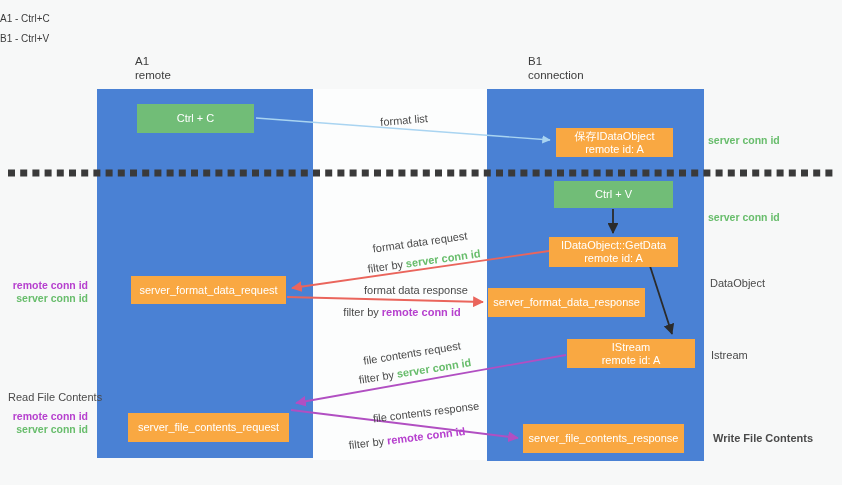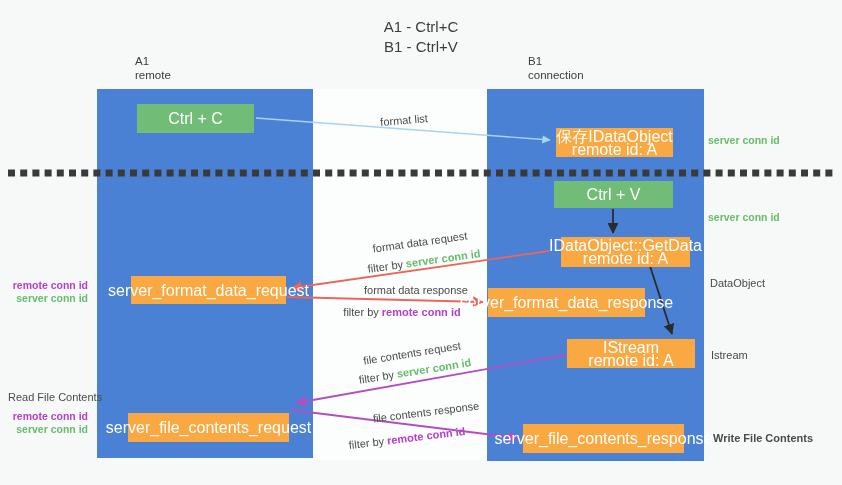--- a/index.html
+++ b/index.html
@@ -2,28 +2,28 @@
 <html style="--bg: #f7f8f8; --column-blue: #4a81d4; --green-box: #71bd77; --orange-box: #f9a842; --arrow-blue: #a9d4f1; --arrow-red: #ea655c; --arrow-purple: #b14fc2; --arrow-black: #2b2b2b; --label-green: #68bd6c; --label-purple: #b640ce; --text-dark: #3c3c3c; --text-gray: #4a4a4a; --dash-color: #3a3a3a;"><head>
 <meta charset="utf-8">
 <style>
   html,body{margin:0;padding:0;}
   .canvas{
     position:relative;width:842px;height:485px;overflow:hidden;
     background:var(--bg,#f7f8f8);
     font-family:"Liberation Sans",sans-serif;
   }
   .mid-strip{position:absolute;left:313px;top:89px;width:174px;height:371px;background:#fcfdfd;z-index:0;}
-  .title{position:absolute;top:9px;left:0;right:0;text-align:center;z-index:3;
-    font-size:15px;line-height:20px;color:var(--text-dark,#3c3c3c);margin-top:8px;}
+  .title{position:absolute;top:9px;left:0;right:0;text-align:left;z-index:3;
+    font-size:10px;line-height:20px;color:var(--text-dark,#3c3c3c);}
   .colheader{position:absolute;top:54px;width:140px;text-align:left;z-index:3;
     font-size:11.5px;line-height:14px;color:var(--text-dark,#3c3c3c);}
   .col{position:absolute;z-index:1;background:var(--column-blue,#4a81d4);}
   .overlay{position:absolute;left:0;top:0;z-index:2;}
   .box{position:absolute;z-index:3;display:flex;flex-direction:column;align-items:center;justify-content:center;
-    text-align:center;color:#fff;font-size:16px;line-height:13px;}
+    text-align:center;color:#fff;font-size:11px;line-height:13px;}
   .green{background:var(--green-box,#71bd77);}
   .orange{background:var(--orange-box,#f9a842);}
   .rlabel{position:absolute;z-index:3;white-space:nowrap;font-size:11px;color:var(--text-gray,#4a4a4a);}
   .center{transform-origin:center;}
   .bold-green{color:var(--label-green,#68bd6c);font-weight:bold;}
   .bold-purple{color:var(--label-purple,#b640ce);font-weight:bold;}
   .margin-label{position:absolute;z-index:3;white-space:nowrap;font-size:10.5px;font-weight:bold;line-height:13px;}
   .gray-label{position:absolute;z-index:3;white-space:nowrap;font-size:11px;color:var(--text-gray,#4a4a4a);}
   .right-align{text-align:right;}
   .pre{margin-right:3px;}
@@ -83,21 +83,21 @@
 
   <div class="box orange" style="left:556px;top:128px;width:117px;height:29px;">
     <div>保存IDataObject</div>
     <div>remote id: A</div>
   </div>
 
   <div class="box green" style="left:554px;top:181px;width:119px;height:27px;">
     <div>Ctrl + V</div>
   </div>
 
-  <div class="box orange" style="left:549px;top:237px;width:129px;height:30px;margin-left:12px;">
+  <div class="box orange" style="left:549px;top:237px;width:129px;height:30px;">
     <div>IDataObject::GetData</div>
     <div>remote id: A</div>
   </div>
 
   <div class="box orange" style="left:131px;top:276px;width:155px;height:28px;">
     <div>server_format_data_request</div>
   </div>
 
   <div class="box orange" style="left:488px;top:288px;width:157px;height:29px;">
     <div>server_format_data_response</div>

